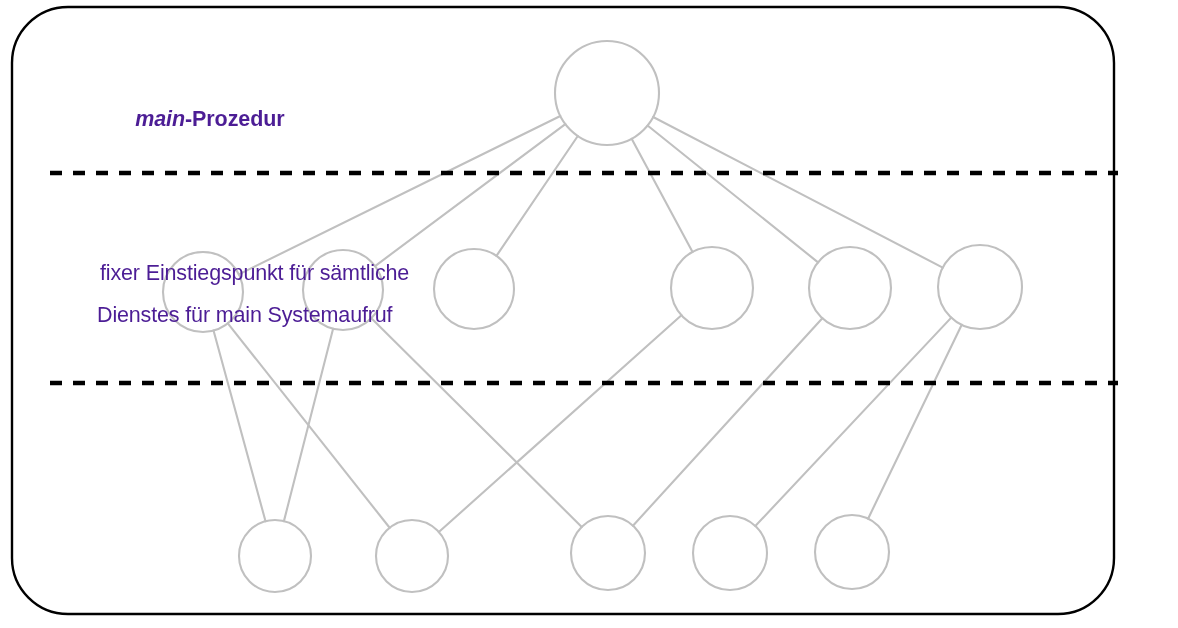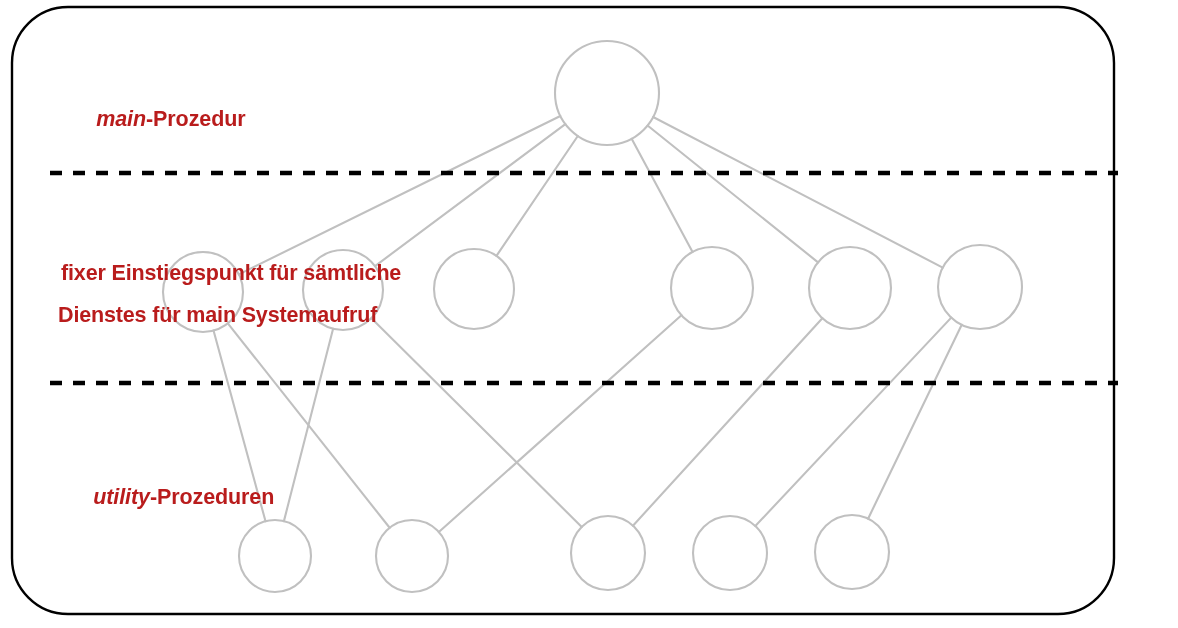--- a/index.html
+++ b/index.html
@@ -21,37 +21,38 @@
   #diagram-svg {
     position: absolute;
     left: 0;
     top: 0;
     width: 1178px;
     height: 628px;
   }
   .label-block {
     position: absolute;
     z-index: 5;
-    color: #b91c1c;
+    color: #4c1d95;
     line-height: 1.30;
     white-space: pre;
     pointer-events: none;
+    margin-left: 39px;
   }
   .label-heading {
     font-size: 21.5px;
     font-weight: bold;
     margin: 0 0 1px 0;
     letter-spacing: -0.1px;
   }
   .label-heading .kw {
     font-style: italic;
   }
   .label-body {
     font-size: 21.5px;
-    font-weight: bold;
+    font-weight: normal;
     margin: 0;
     letter-spacing: -0.15px;
   }
   .label-body .ln { display: block; }
 
   #label-main { left: 61px; top: 36px; }
   #label-handler { left: 58px; top: 205px; }
   #label-utility { left: 58px; top: 414px; }
 </style>
 </head>
@@ -108,23 +109,20 @@
     </div>
   </div>
 
   <div class="label-block" id="label-handler">
     <div class="label-body">
       <span class="ln">Dienstes für main Systemaufruf</span>
     </div>
   </div>
 
   <div class="label-block" id="label-utility">
-    <div class="label-heading">
-      <span class="kw">utility</span><span>-Prozeduren</span>
-    </div>
     <div class="label-body">
       
       
       
     </div>
   </div>
 
 </div>
 
 </body></html>

